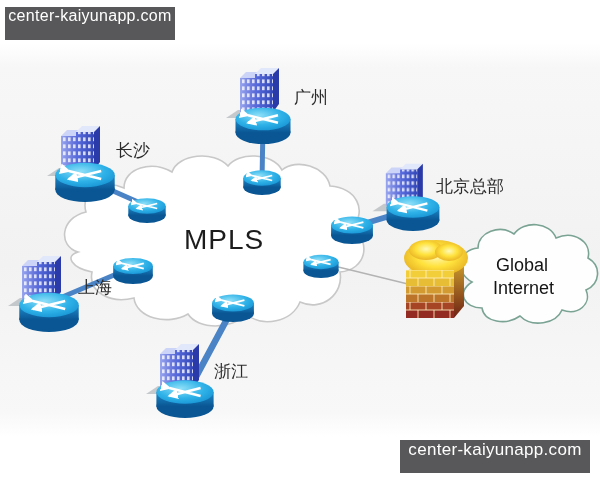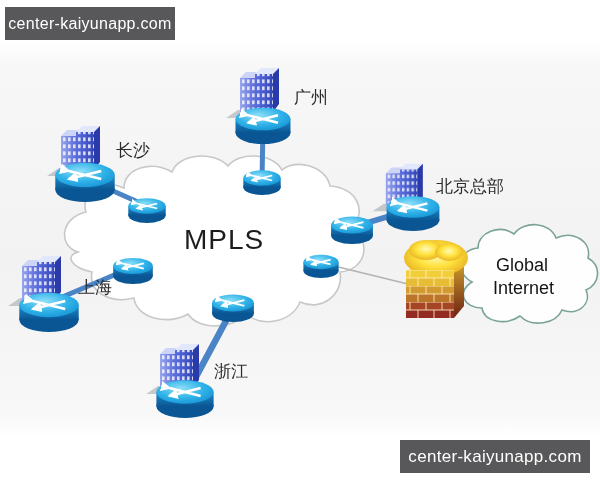--- a/index.html
+++ b/index.html
@@ -3,21 +3,21 @@
 <meta charset="utf-8">
 <style>
   html,body{margin:0;padding:0;background:#fff;}
   .stage{
     position:relative;width:600px;height:480px;overflow:hidden;
     font-family:"Liberation Sans", sans-serif;
     background:linear-gradient(180deg,#ffffff 0%,#ffffff 9%,#f7f7f7 14%,#f2f2f2 55%,#f8f8f8 86%,#ffffff 91%,#ffffff 100%);
   }
   .wm{
     position:absolute;background:#58585a;color:#ffffff;
-    display:flex;align-items:center;justify-content:center;
+    display:flex;justify-content:center;
     font-size:16px;letter-spacing:.3px;white-space:nowrap;
   }
   .wm-top{left:5px;top:7px;width:170px;height:33px;}
   .wm-bottom{left:400px;top:440px;width:190px;height:33px;font-size:17px;}
   svg text{font-family:"Liberation Sans", sans-serif;}
   .site-label{font-size:17px;fill:#2b2b2b;}
   .mpls-label{font-size:28px;fill:#1c1c1c;letter-spacing:1px;}
   .inet-label{font-size:18px;fill:#141414;}
 </style>
 </head>

